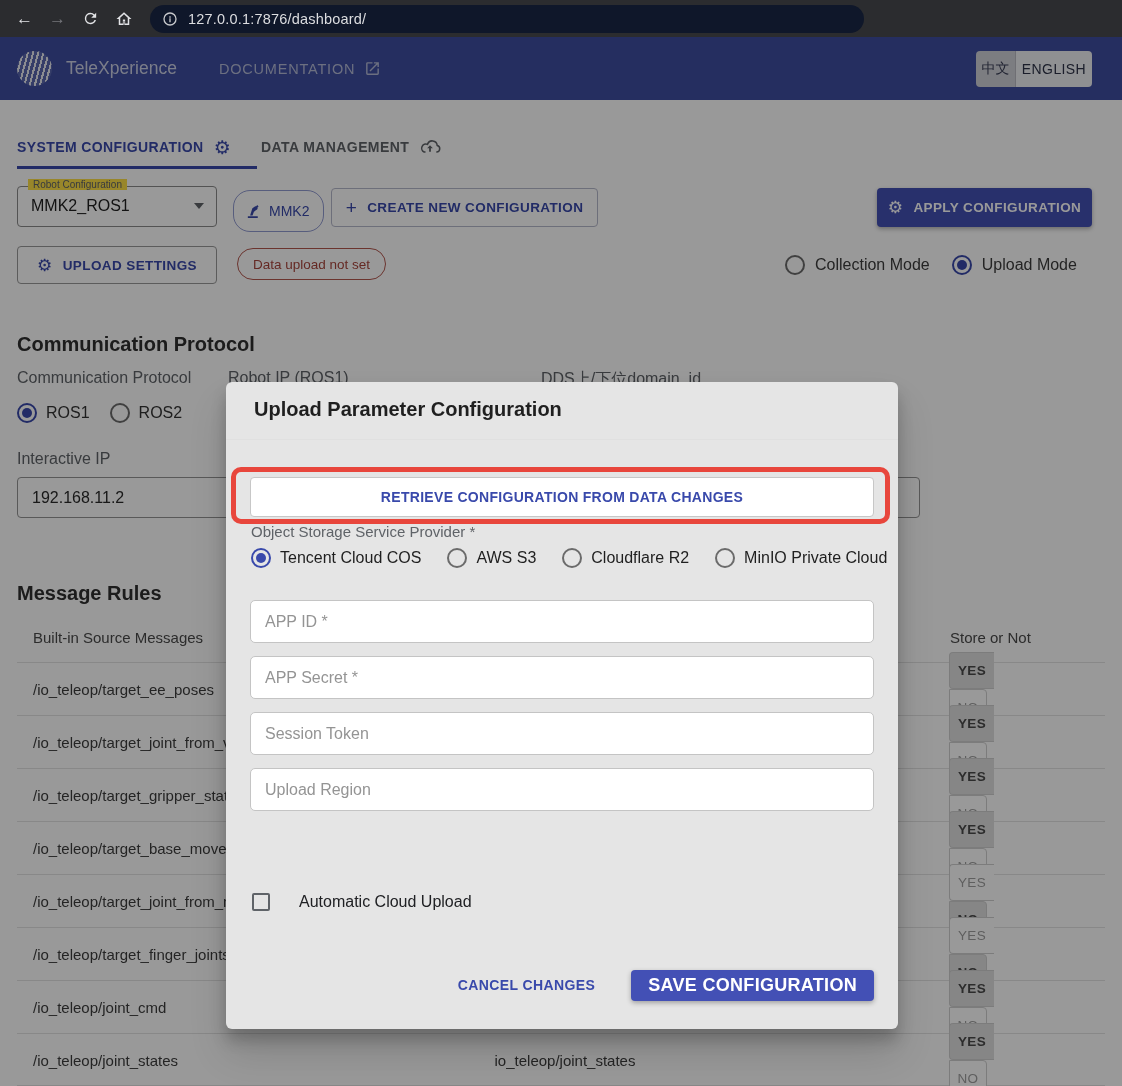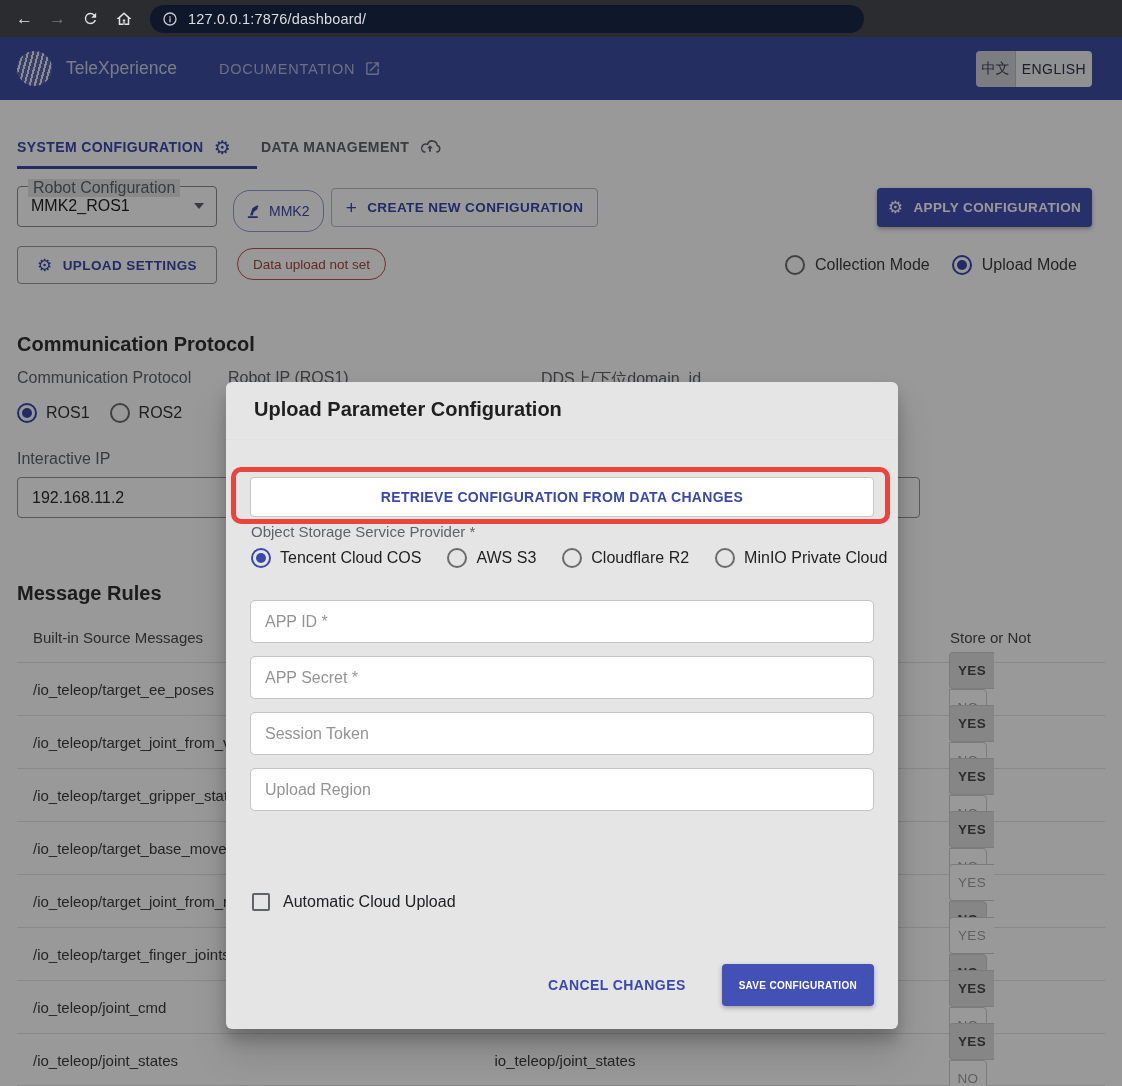--- a/index.html
+++ b/index.html
@@ -28,21 +28,21 @@
   
   .tab-row{position:absolute;top:97;left:17px;display:flex;gap:30px;}
   .tab-row{top:97px;}
   .tab{display:flex;align-items:center;gap:10px;font-size:14px;font-weight:700;letter-spacing:.4px;cursor:pointer;height:26px;}
   .tab.active{color:var(--accent,#3949ab);}
   .tab.inactive{color:#5f6368;}
   .tab .gear{font-size:19px;font-weight:400;}
   .tab-underline{position:absolute;top:129px;left:17px;width:240px;height:3px;background:var(--accent,#3949ab);}
   
   .select-box{position:absolute;left:17px;top:149px;width:200px;height:41px;border:1px solid #8a8a8a;border-radius:4px;cursor:pointer;}
-  .select-label{position:absolute;top:-8px;left:10px;background:#e5e5e5;padding:0 5px;font-size:16px;color:#5f6368;}
+  .select-label{position:absolute;top:-8px;left:10px;background:#fde047;padding:0 5px;font-size:10px;color:#5f6368;}
   .select-value{position:absolute;left:13px;top:10px;font-size:16px;color:#212121;}
   .select-caret{position:absolute;right:12px;top:16px;width:0;height:0;border-left:5px solid transparent;border-right:5px solid transparent;border-top:6px solid #5f6368;}
   .chip-robot{position:absolute;left:233px;top:153px;height:42px;padding:0 14px 0 11px;border:1px solid rgba(57,73,171,.55);border-radius:17px;display:flex;align-items:center;gap:7px;color:var(--accent,#3949ab);font-size:14px;cursor:pointer;}
   .btn-outline{border:1px solid #b6b9cc;border-radius:4px;background:transparent;display:flex;align-items:center;justify-content:center;gap:10px;color:var(--accent,#3949ab);font-size:13.5px;font-weight:700;letter-spacing:.4px;cursor:pointer;}
   .btn-create{position:absolute;left:331px;top:151px;width:267px;height:39px;}
   .btn-create .plus{font-size:19px;font-weight:400;}
   .btn-apply{position:absolute;left:877px;top:151px;width:215px;height:39px;background:var(--button-bg,#4350b5);border-radius:4px;display:flex;align-items:center;justify-content:center;gap:10px;color:#fff;font-size:13.5px;font-weight:700;letter-spacing:.4px;box-shadow:0 2px 4px rgba(0,0,0,.3);cursor:pointer;}
   .btn-apply .gear{font-size:17px;font-weight:400;}
   .btn-upload-settings{position:absolute;left:17px;top:209px;width:200px;height:38px;border-color:#999;}
   .btn-upload-settings .gear{font-size:17px;font-weight:400;}
@@ -79,26 +79,26 @@
   .backdrop{position:absolute;top:37px;left:0;right:0;bottom:0;background:rgba(0,0,0,.40);z-index:10;}
   .modal{position:absolute;left:226px;top:382px;width:672px;height:647px;background:#e5e5e5;border-radius:6px;z-index:20;box-shadow:0 11px 15px rgba(0,0,0,.2),0 24px 38px rgba(0,0,0,.14);}
   .modal-title{position:absolute;left:28px;top:16px;font-size:20px;font-weight:700;color:#1f1f1f;}
   .modal-divider{position:absolute;left:0;right:0;top:57px;height:1px;background:#e0e0e0;}
   .btn-retrieve{position:absolute;left:24px;top:95px;width:624px;height:40px;border:1px solid #c7c7c7;border-radius:4px;display:flex;align-items:center;justify-content:center;font-size:14px;font-weight:700;letter-spacing:.3px;color:var(--accent,#3949ab);cursor:pointer;background:#fff;}
   .provider-label{position:absolute;left:25px;top:141px;font-size:15px;color:#5f6368;}
   .provider-row{position:absolute;left:25px;top:166px;display:flex;gap:26px;align-items:center;}
   .provider-row .radio-lab{margin-left:9px;color:#1f1f1f;}
   .m-field{position:absolute;left:24px;width:624px;height:43px;border:1px solid #c4c4c4;border-radius:5px;font-size:16px;color:#2b2b2b;padding:0 14px;outline:none;font-family:"Liberation Sans",sans-serif;}
   .m-field::placeholder{color:#949494;opacity:1;}
-  .checkbox-row{position:absolute;left:26px;top:511px;display:flex;cursor:pointer;}
+  .checkbox-row{position:absolute;left:26px;top:511px;display:flex;cursor:pointer;gap:16px;}
   .checkbox{width:18px;height:18px;border:2px solid #5f6368;border-radius:2px;flex:none;}
   .checkbox-lab{font-size:16px;color:#202124;margin-left:13px;}
   .modal-footer{position:absolute;right:24px;top:584px;height:38px;display:flex;align-items:center;gap:36px;}
   .btn-cancel{font-size:14px;font-weight:700;letter-spacing:.4px;color:var(--accent,#3949ab);cursor:pointer;}
-  .btn-save{height:42px;padding:4px 17px;background:var(--button-bg,#4350b5);color:#fff;font-size:10px;font-weight:700;letter-spacing:.3px;border-radius:4px;display:flex;align-items:center;box-shadow:0 2px 5px rgba(0,0,0,.3);cursor:pointer;}
+  .btn-save{height:31px;padding:4px 17px;background:var(--button-bg,#4350b5);color:#fff;font-size:18px;font-weight:700;letter-spacing:.3px;border-radius:4px;display:flex;align-items:center;box-shadow:0 2px 5px rgba(0,0,0,.3);cursor:pointer;}
   .red-annotation{position:absolute;left:231px;top:467px;width:659px;height:57px;border:5px solid var(--annotation-red,#e8463c);border-radius:10px;z-index:30;pointer-events:none;}
 </style>
 </head>
 <body>
 
 <div class="browser-bar">
   <div class="nav-ico">←</div>
   <div class="nav-ico disabled">→</div>
   <div class="nav-ico">
     <svg width="17" height="17" viewBox="0 0 24 24">

